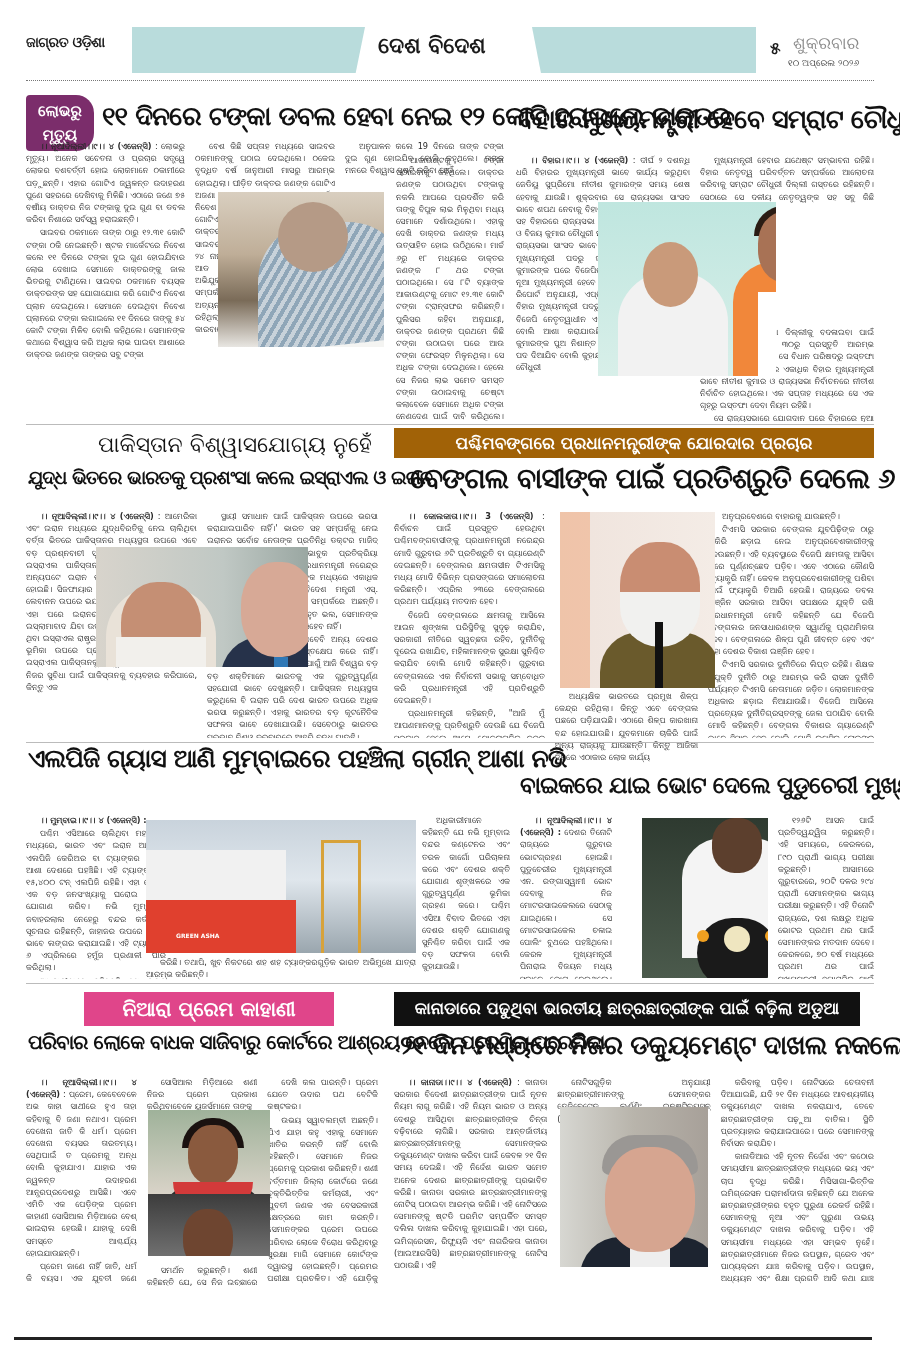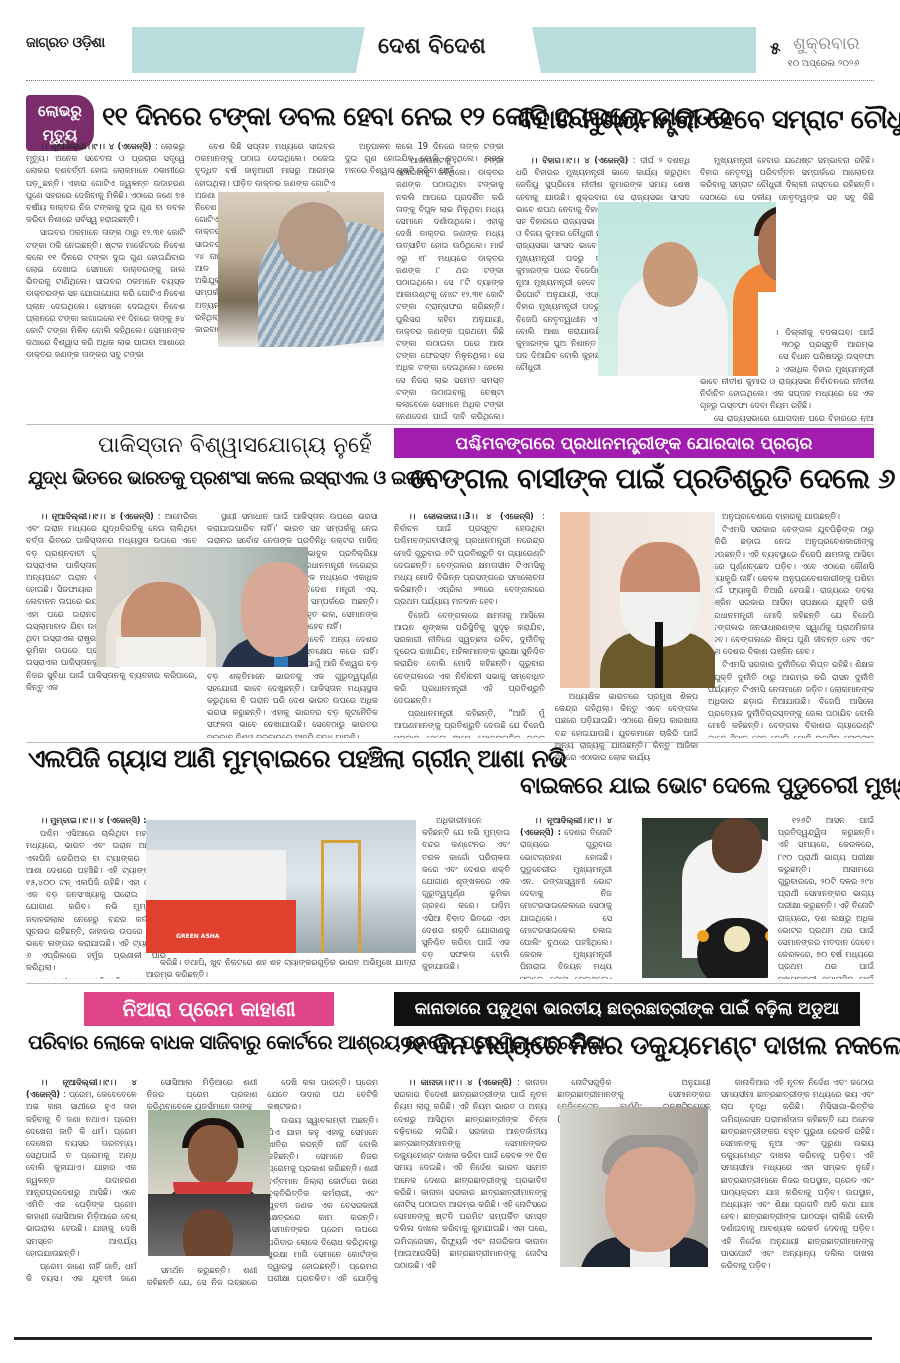--- a/index.html
+++ b/index.html
@@ -176,25 +176,25 @@
     <div class="a"></div>
       <div class="af"></div>
       <div class="ab"></div>
     <div class="b"></div>
       <div class="bf"></div>
       <div class="tie"></div>
   </div>
 </article>
 
 <article class="story" style="left:0;top:0;">
-  <div class="kicker" style="left:394px;top:428px;width:480px;height:30px;background:#a21caf;font-size:17px;line-height:30px;">ପଶ୍ଚିମବଙ୍ଗରେ ପ୍ରଧାନମନ୍ତ୍ରୀଙ୍କ ଯୋରଦାର ପ୍ରଚାର</div>
+  <div class="kicker" style="left:394px;top:428px;width:480px;height:30px;background:#a16207;font-size:17px;line-height:30px;">ପଶ୍ଚିମବଙ୍ଗରେ ପ୍ରଧାନମନ୍ତ୍ରୀଙ୍କ ଯୋରଦାର ପ୍ରଚାର</div>
   <h2 class="hl" style="left:410px;top:462px;font-size:28px;">ବେଙ୍ଗଲ ବାସୀଙ୍କ ପାଇଁ ପ୍ରତିଶ୍ରୁତି ଦେଲେ ୬ ଗ୍ୟାରେଣ୍ଟି</h2>
   <div class="cols" style="left:394px;top:510px;width:480px;height:228px;">
     <div class="col" style="flex:1;">
-      <p><span class="dateline">।। କୋଲକାତା।।3।। ୪ (ଏଜେନ୍ସି)</span> <span>: ନିର୍ବାଚନ ପାଇଁ ପ୍ରସ୍ତୁତ ହେଉଥିବା ପଶ୍ଚିମବଙ୍ଗବାସୀଙ୍କୁ ପ୍ରଧାନମନ୍ତ୍ରୀ ନରେନ୍ଦ୍ର ମୋଦି ଗୁରୁବାର ୬ଟି ପ୍ରତିଶ୍ରୁତି ବା ଗ୍ୟାରେଣ୍ଟି ଦେଇଛନ୍ତି। ବେଙ୍ଗଲର କ୍ଷମତାସୀନ ଟିଏମସିକୁ ମଧ୍ୟ ମୋଦି ବିଭିନ୍ନ ପ୍ରସଙ୍ଗରେ ସମାଲୋଚନା କରିଛନ୍ତି। ଏପ୍ରିଲ ୨୩ରେ ବେଙ୍ଗଲରେ ପ୍ରଥମ ପର୍ଯ୍ୟାୟ ମତଦାନ ହେବ।</span></p>
+      <p><span class="dateline">।। କୋଲକାତା।।୯।। 3 (ଏଜେନ୍ସି)</span> <span>: ନିର୍ବାଚନ ପାଇଁ ପ୍ରସ୍ତୁତ ହେଉଥିବା ପଶ୍ଚିମବଙ୍ଗବାସୀଙ୍କୁ ପ୍ରଧାନମନ୍ତ୍ରୀ ନରେନ୍ଦ୍ର ମୋଦି ଗୁରୁବାର ୬ଟି ପ୍ରତିଶ୍ରୁତି ବା ଗ୍ୟାରେଣ୍ଟି ଦେଇଛନ୍ତି। ବେଙ୍ଗଲର କ୍ଷମତାସୀନ ଟିଏମସିକୁ ମଧ୍ୟ ମୋଦି ବିଭିନ୍ନ ପ୍ରସଙ୍ଗରେ ସମାଲୋଚନା କରିଛନ୍ତି। ଏପ୍ରିଲ ୨୩ରେ ବେଙ୍ଗଲରେ ପ୍ରଥମ ପର୍ଯ୍ୟାୟ ମତଦାନ ହେବ।</span></p>
       <p>ବିଜେପି ବେଙ୍ଗଲରେ କ୍ଷମତାକୁ ଆସିଲେ ଆଇନ ଶୃଙ୍ଖଳା ପରିସ୍ଥିତିକୁ ସୁଦୃଢ଼ କରାଯିବ, ସରକାରୀ ନୀତିରେ ସ୍ୱଚ୍ଛତା ରହିବ, ଦୁର୍ନୀତିକୁ ଦୂରେଇ ରଖାଯିବ, ମହିଳାମାନଙ୍କ ସୁରକ୍ଷା ସୁନିଶ୍ଚିତ କରାଯିବ ବୋଲି ମୋଦି କହିଛନ୍ତି। ଗୁରୁବାର ବେଙ୍ଗଲରେ ଏକ ନିର୍ବାଚନୀ ସଭାକୁ ସମ୍ବୋଧିତ କରି ପ୍ରଧାନମନ୍ତ୍ରୀ ଏହି ପ୍ରତିଶ୍ରୁତି ଦେଇଛନ୍ତି।</p>
       <p>ପ୍ରଧାନମନ୍ତ୍ରୀ କହିଛନ୍ତି, "ଆଜି ମୁଁ ଆପଣମାନଙ୍କୁ ପ୍ରତିଶ୍ରୁତି ଦେଉଛି ଯେ ବିଜେପି ସରକାର ହେଲେ ଆମେ ଯୋଜନାଗୁଡ଼ିକୁ ଦ୍ରୁତ କାର୍ଯ୍ୟକାରୀ କରିବୁ। ରାଜ୍ୟର ଯୁବକମାନଙ୍କୁ ରୋଜଗାର ଦେବୁ।" ଅତୀତରେ ଟିଏମସି ସରକାର ମହିଳାମାନଙ୍କୁ ଠକିଛି ବୋଲି ସେ ଅଭିଯୋଗ କରିଛନ୍ତି। ସେ କହିଛନ୍ତି, ଇଉଟିଆ ଏବେ</p>
     </div>
     <div style="flex:0.95;">
       <div style="height:180px;"></div>
       <div class="col" style="font-size:8.2px;line-height:12.2px;">
         <p>ଅଧ୍ୟକ୍ଷିକ ଭାରତରେ ପ୍ରମୁଖ ଶିଳ୍ପ କେନ୍ଦ୍ର ରହିଥିଲା। କିନ୍ତୁ ଏବେ ବେଙ୍ଗଲ ପଛରେ ପଡ଼ିଯାଇଛି। ଏଠାରେ ଶିଳ୍ପ କାରଖାନା ବନ୍ଦ ହୋଇଯାଉଛି। ଯୁବକମାନେ ଚାକିରି ପାଇଁ ଅନ୍ୟ ରାଜ୍ୟକୁ ଯାଉଛନ୍ତି। କିନ୍ତୁ ଆଜିକା ଦିନରେ ଏଠାକାର ଲୋକ କାର୍ଯ୍ୟ</p>
       </div>
     </div>
     <div class="col" style="flex:1.1;">
@@ -305,20 +305,21 @@
   <div class="cols" style="left:394px;top:1076px;width:480px;height:210px;">
     <div class="col">
       <p><span class="dateline">।। କାନାଡା।।୯।। ୪ (ଏଜେନ୍ସି)</span> <span>: କାନାଡା ସରକାର ବିଦେଶୀ ଛାତ୍ରଛାତ୍ରୀଙ୍କ ପାଇଁ ନୂତନ ନିୟମ ଲାଗୁ କରିଛି। ଏହି ନିୟମ ଭାରତ ଓ ଅନ୍ୟ ଦେଶରୁ ଆସିଥିବା ଛାତ୍ରଛାତ୍ରୀଙ୍କ ଚିନ୍ତା ବଢ଼ିବାରେ ଲାଗିଛି। ସରକାର ଆନ୍ତର୍ଜାତୀୟ ଛାତ୍ରଛାତ୍ରୀମାନଙ୍କୁ ସେମାନଙ୍କର ଡକ୍ୟୁମେଣ୍ଟ ଦାଖଲ କରିବା ପାଇଁ କେବଳ ୨୧ ଦିନ ସମୟ ଦେଇଛି। ଏହି ନିର୍ଦ୍ଦେଶ ଭାରତ ସମେତ ଅନେକ ଦେଶର ଛାତ୍ରଛାତ୍ରୀଙ୍କୁ ପ୍ରଭାବିତ କରିଛି। କାନାଡା ସରକାର ଛାତ୍ରଛାତ୍ରୀମାନଙ୍କୁ ନୋଟିସ୍ ପଠାଇବା ଆରମ୍ଭ କରିଛି। ଏହି ନୋଟିସରେ ସେମାନଙ୍କୁ ଷ୍ଟଡି ପରମିଟ ସମ୍ପର୍କିତ ସମସ୍ତ ଦଲିଲ ଦାଖଲ କରିବାକୁ କୁହାଯାଇଛି। ଏହା ପରେ, ଇମିଗ୍ରେସନ, ରିଫ୍ୟୁଜି ଏବଂ ନାଗରିକତା କାନାଡା (ଆଇଆରସିସି) ଛାତ୍ରଛାତ୍ରୀମାନଙ୍କୁ ନୋଟିସ୍ ପଠାଉଛି। ଏହି</span></p>
     </div>
     <div class="col">
       <p>ନୋଟିସଗୁଡ଼ିକ ଅନୁଯାୟୀ ଛାତ୍ରଛାତ୍ରୀମାନଙ୍କୁ ସେମାନଙ୍କର ଡେଜିନେଟେଡ୍ ଲର୍ଣ୍ଣିଂ ଇନଷ୍ଟିଚ୍ୟୁସନ୍ (ଡିଏଲଆଇ)ରୁ</p>
       <div style="height:160px;"></div>
       <p>ସେମାନଙ୍କର ବର୍ତ୍ତମାନର ନାମଲେଖା ନିଶ୍ଚିତ କରି ଏକ ଚିଠି ଦାଖଲ କରିବାକୁ ପଡ଼ିବ। ସେମାନଙ୍କର ପୂର୍ବ ଏବଂ ବର୍ତ୍ତମାନର ଶିକ୍ଷାନୁଷ୍ଠାନର ଟ୍ରାନ୍ସକ୍ରିପ୍ଟ ମଧ୍ୟ ଦାଖଲ</p>
     </div>
     <div class="col">
+      <p>କରିବାକୁ ପଡ଼ିବ। ନୋଟିସରେ ଚେତାବନୀ ଦିଆଯାଇଛି, ଯଦି ୨୧ ଦିନ ମଧ୍ୟରେ ଆବଶ୍ୟକୀୟ ଡକ୍ୟୁମେଣ୍ଟ ଦାଖଲ ନକରାଯାଏ, ତେବେ ଛାତ୍ରଛାତ୍ରୀଙ୍କ ପଢ଼ୁଆ ବାତିଲ। ସ୍ଥିତି ପ୍ରତ୍ୟାହାର କରାଯାଇପାରେ। ପରେ ସେମାନଙ୍କୁ ନିର୍ବାସନ କରାଯିବ।</p>
       <p>କାନାଡିଆର ଏହି ନୂତନ ନିର୍ଦ୍ଦେଶ ଏବଂ କଠୋର ସମୟସୀମା ଛାତ୍ରଛାତ୍ରୀଙ୍କ ମଧ୍ୟରେ ଭୟ ଏବଂ ଚାପ ବୃଦ୍ଧି କରିଛି। ମିସିସାଗା-ଭିତ୍ତିକ ଇମିଗ୍ରେସନ ପରାମର୍ଶଦାତା କହିଛନ୍ତି ଯେ ଅନେକ ଛାତ୍ରଛାତ୍ରୀଙ୍କର ବହୁତ ପୁରୁଣା ରେକର୍ଡ ରହିଛି। ସେମାନଙ୍କୁ ନୂଆ ଏବଂ ପୁରୁଣା ଉଭୟ ଡକ୍ୟୁମେଣ୍ଟ ଦାଖଲ କରିବାକୁ ପଡ଼ିବ। ଏହି ସମୟସୀମା ମଧ୍ୟରେ ଏହା ସମ୍ଭବ ନୁହେଁ। ଛାତ୍ରଛାତ୍ରୀମାନେ ନିଜର ଉପସ୍ଥାନ, ଗ୍ରେଡ ଏବଂ ପାଠ୍ୟକ୍ରମ ଯାଞ୍ଚ କରିବାକୁ ପଡ଼ିବ। ଉପସ୍ଥାନ, ଅଧ୍ୟୟନ ଏବଂ ଶିକ୍ଷା ପ୍ରଗତି ଆଦି କଥା ଯାଞ୍ଚ ହେବ। ଛାତ୍ରଛାତ୍ରୀଙ୍କ ପାଠପଢ଼ା ଚାଲିଛି ବୋଲି ଦର୍ଶାଇବାକୁ ଆବଶ୍ୟକ ରେକର୍ଡ ଦେବାକୁ ପଡ଼ିବ। ଏହି ନିର୍ଦ୍ଦେଶ ଅନୁଯାୟୀ ଛାତ୍ରଛାତ୍ରୀମାନଙ୍କୁ ପାସପୋର୍ଟ ଏବଂ ଅନ୍ୟାନ୍ୟ ଦଲିଲ ଦାଖଲ କରିବାକୁ ପଡ଼ିବ।</p>
     </div>
   </div>
   <div class="photo ph-carney" style="left:560px;top:1107px;width:148px;height:160px;">
     <div class="suit"></div>
       <div class="shirt"></div>
     <div class="hair"></div>
       <div class="face"></div>
   </div>
 </article>

